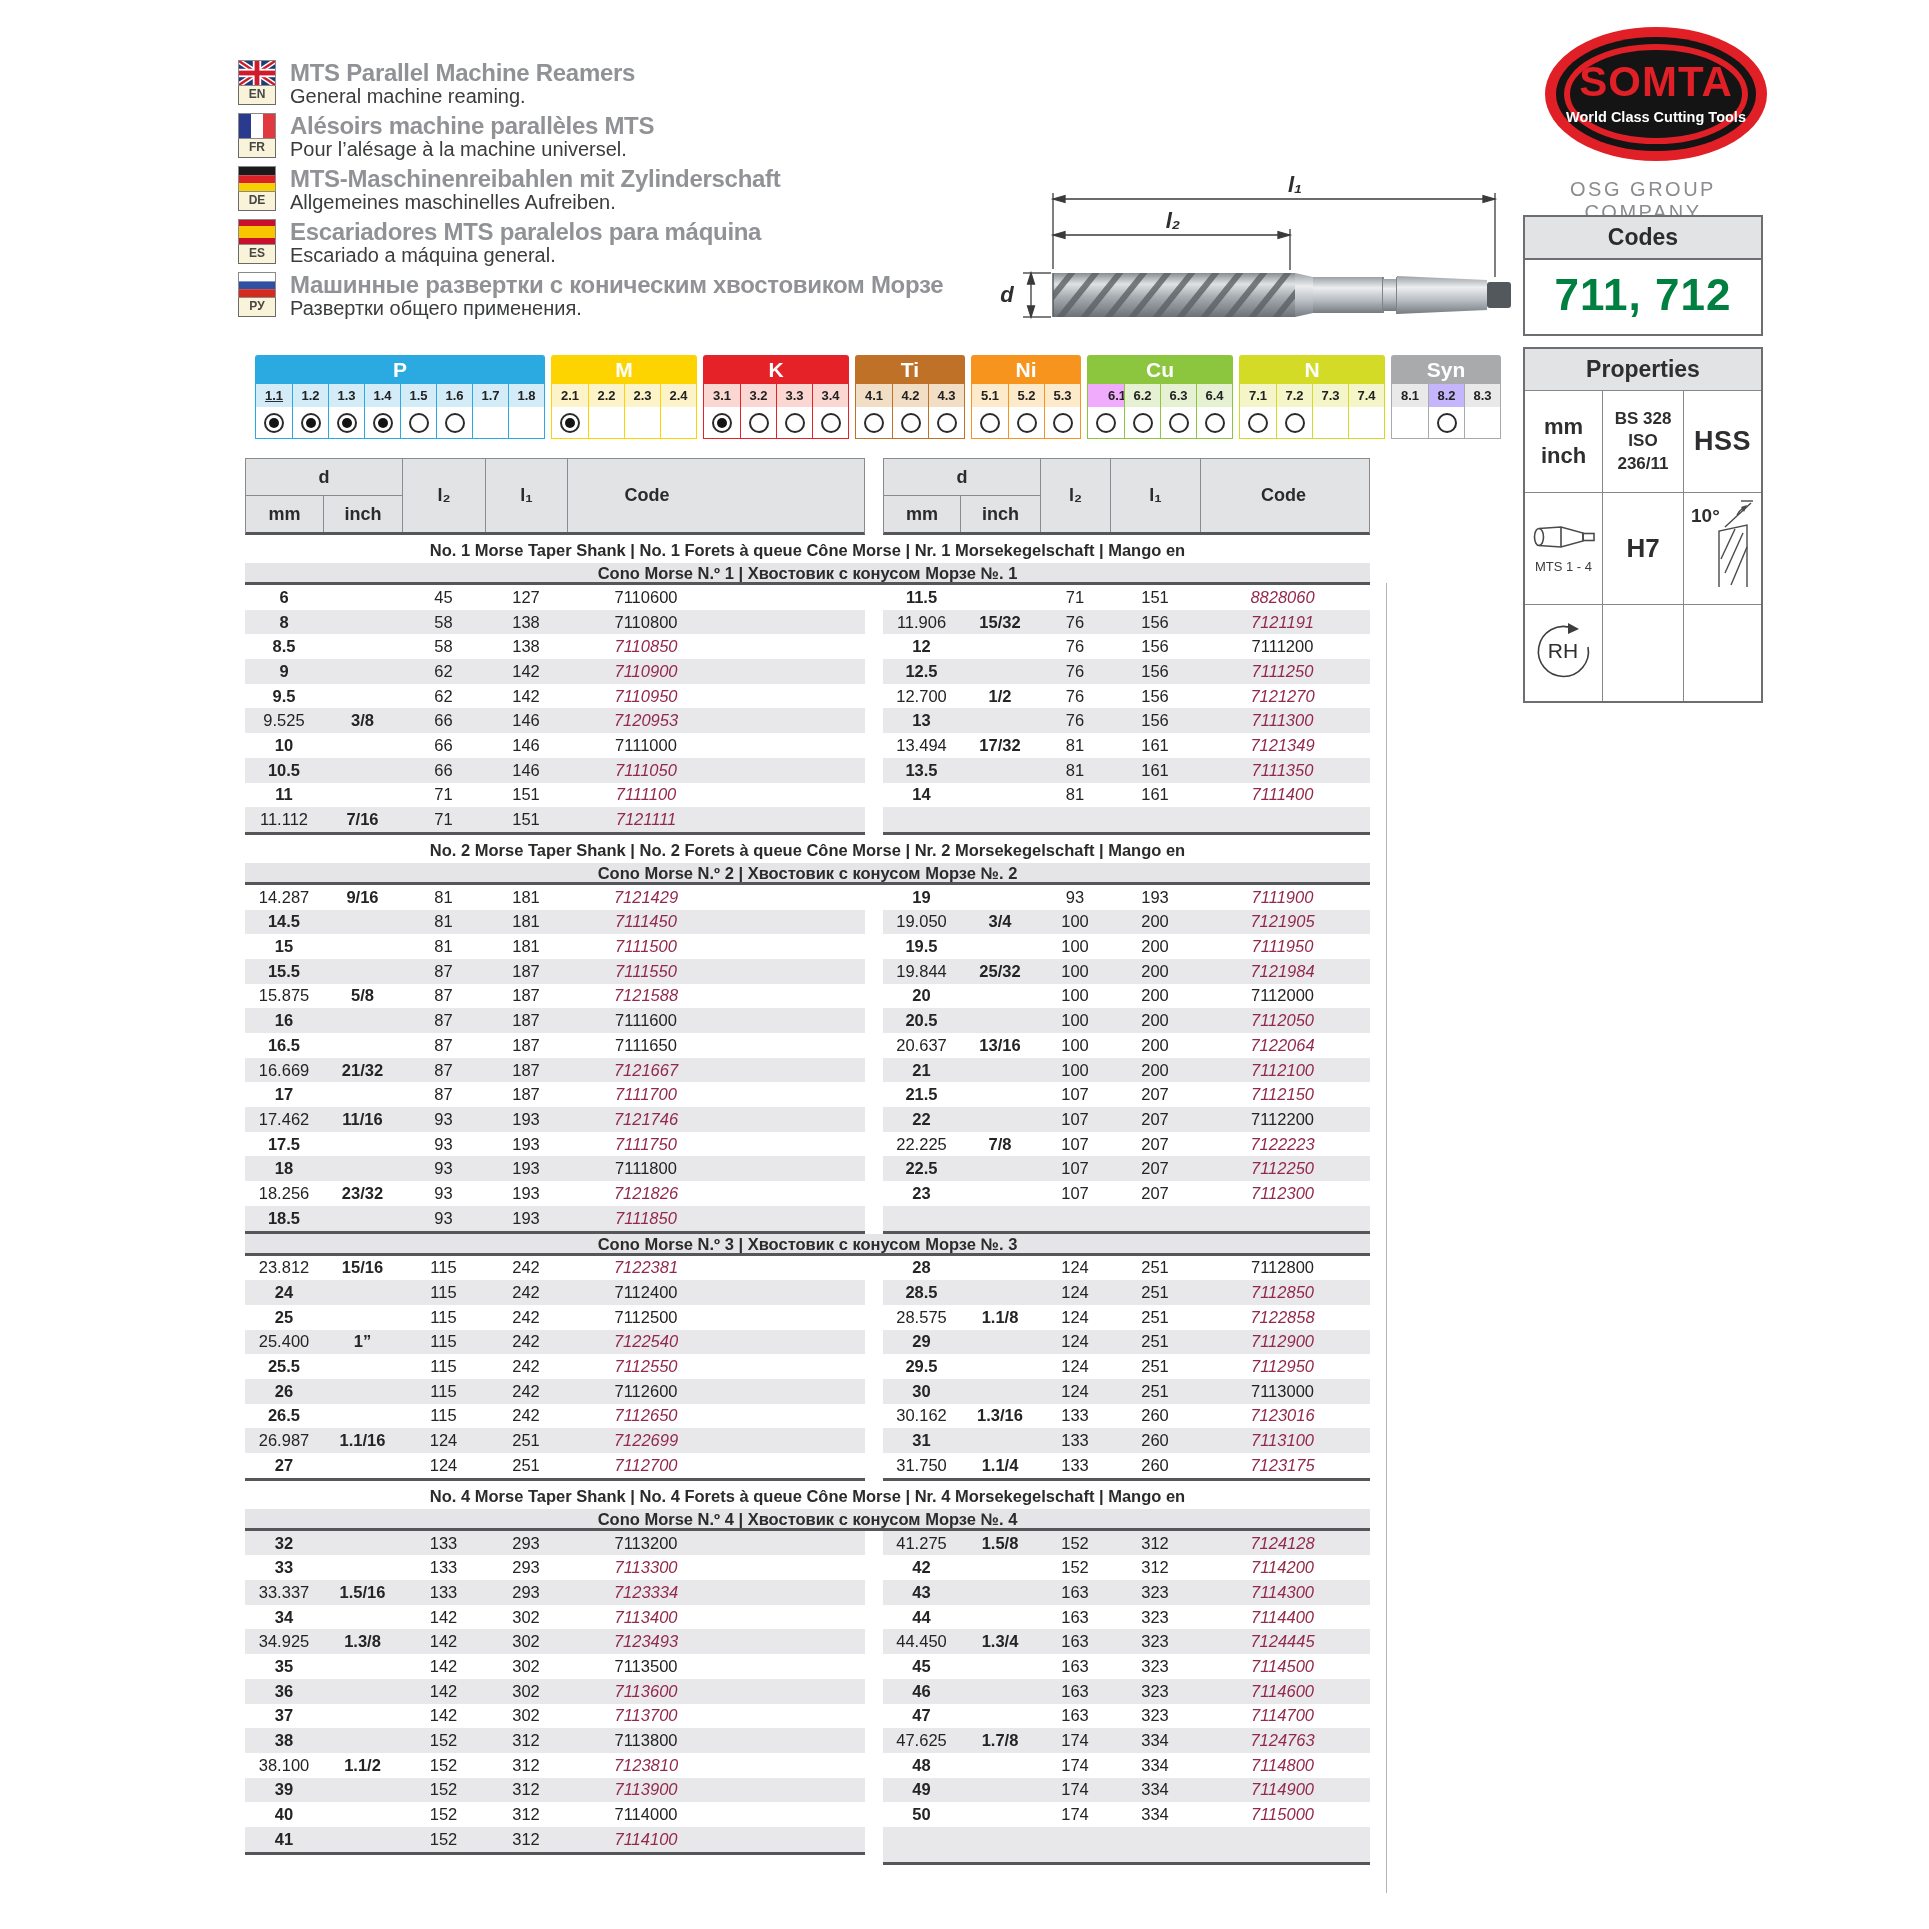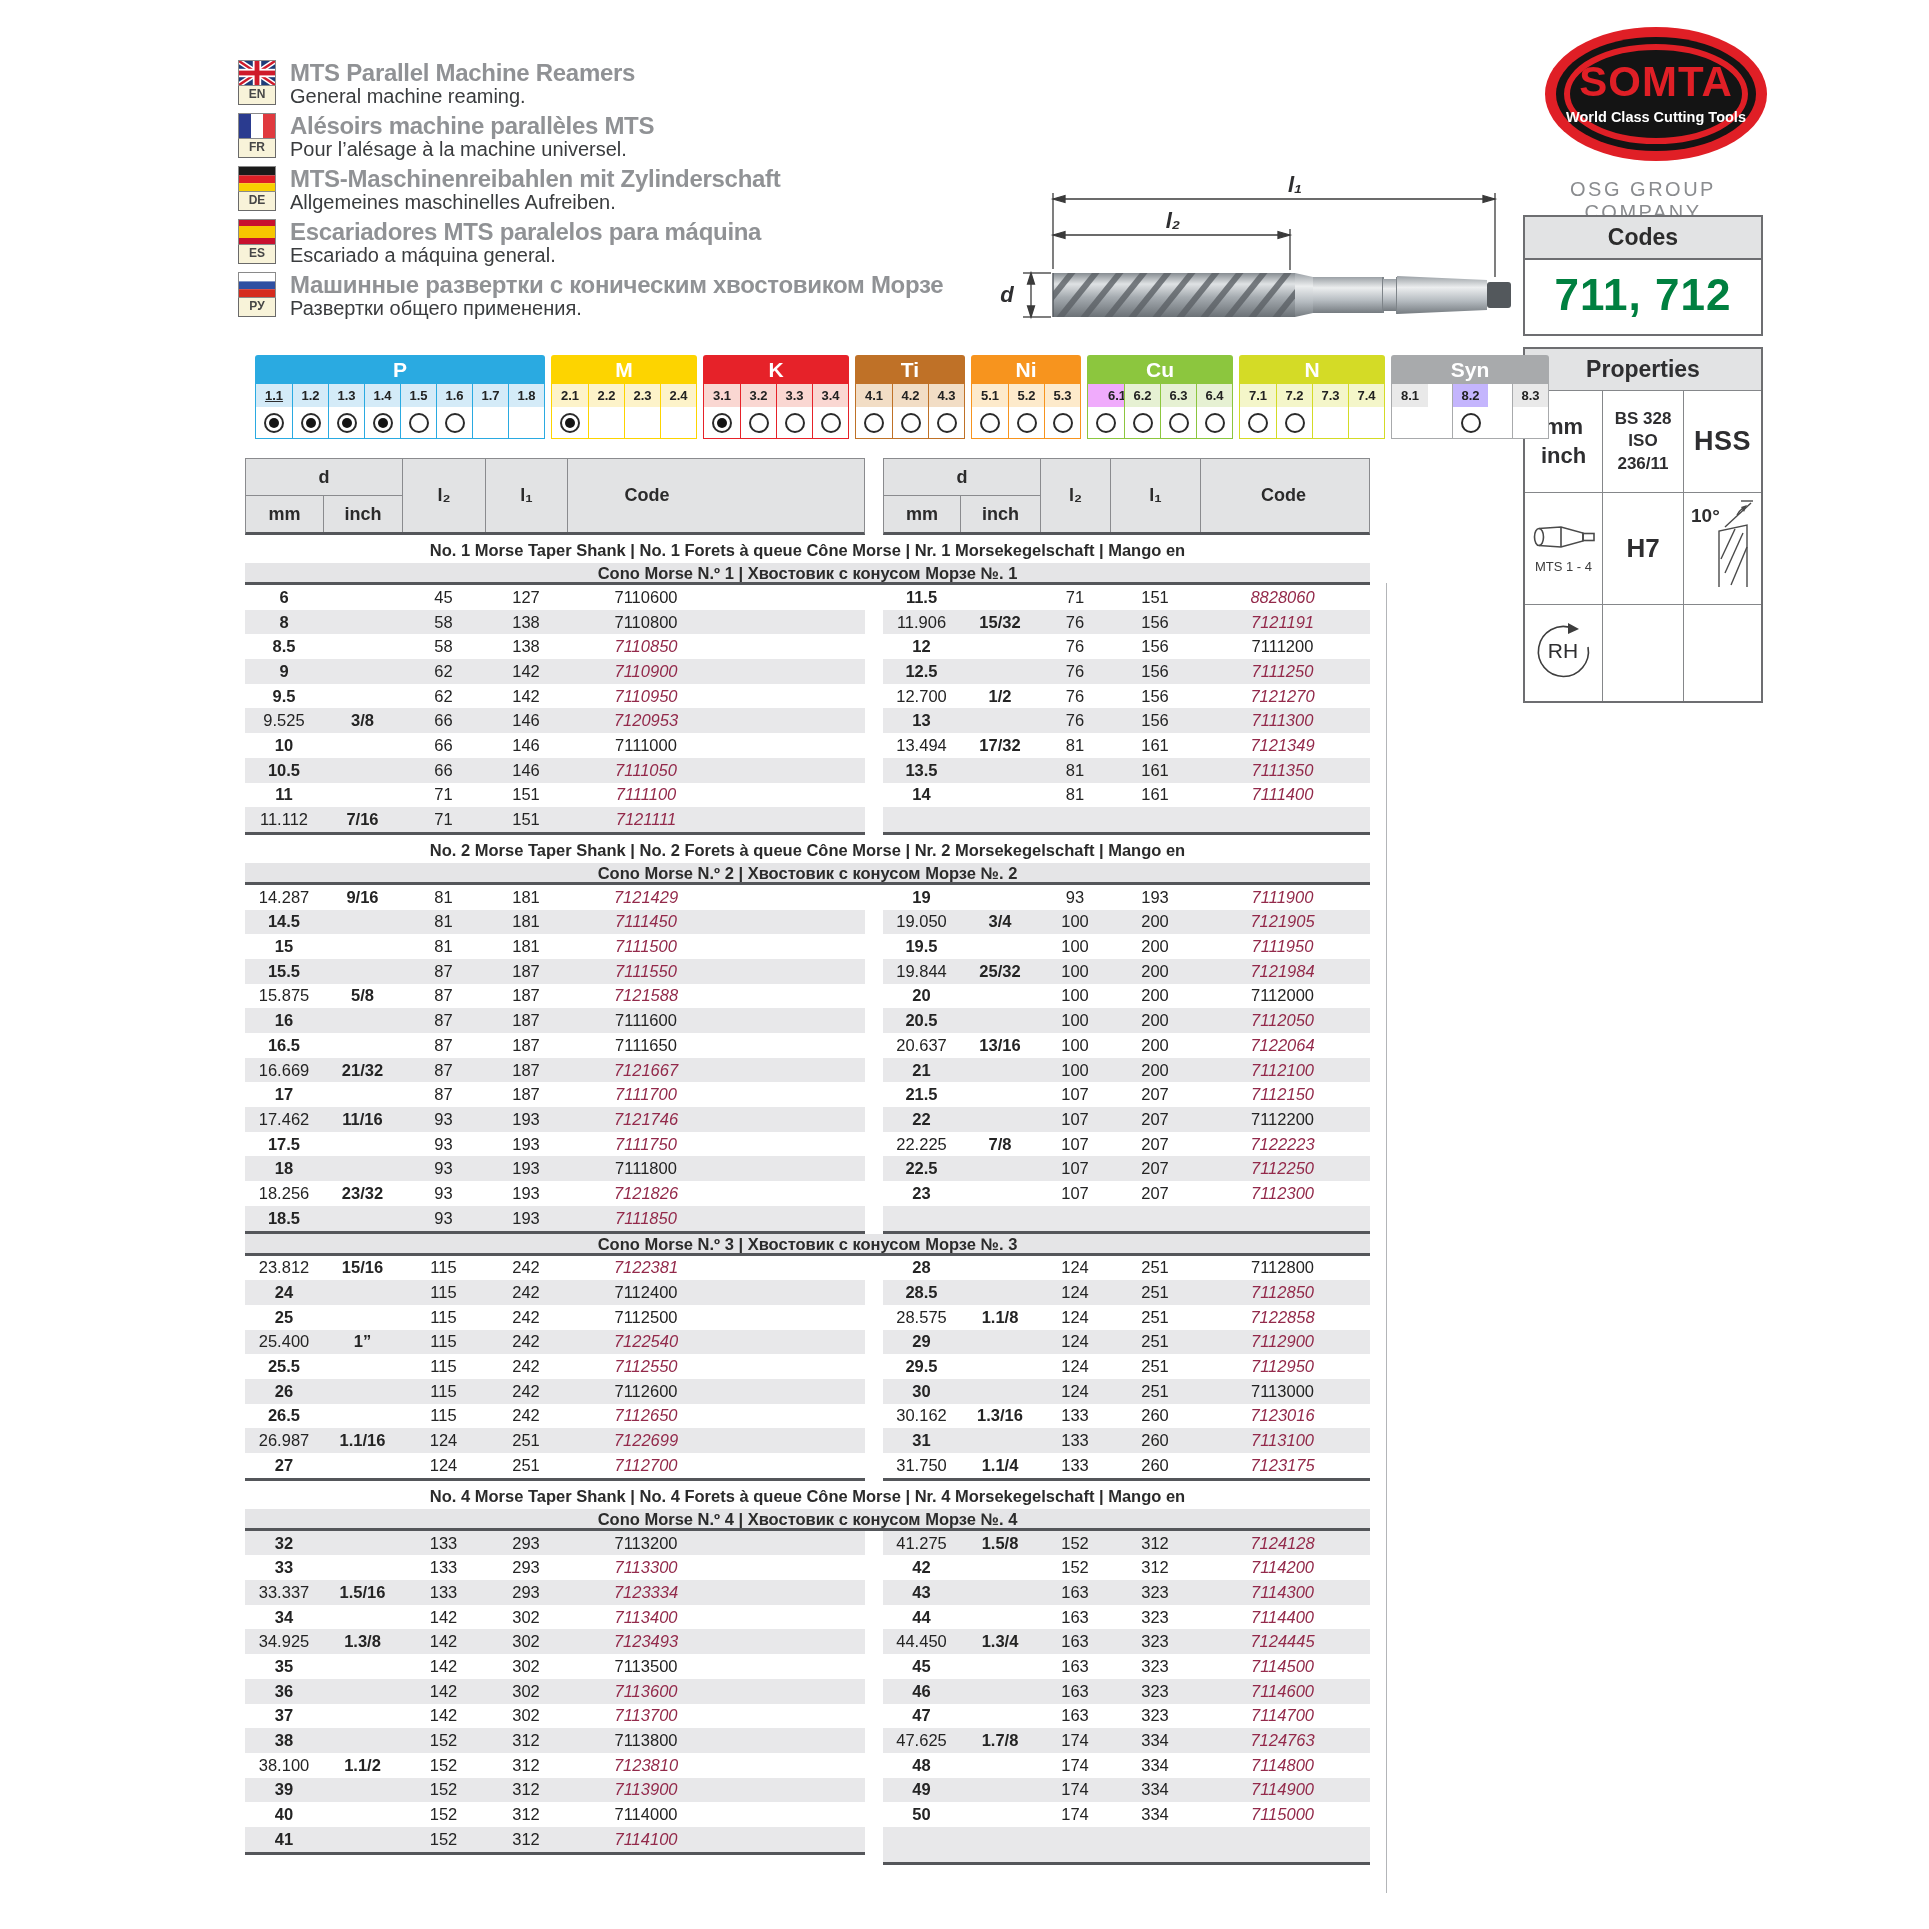--- a/index.html
+++ b/index.html
@@ -523,21 +523,21 @@
             <div class="mat-radio"></div>
           </div>
           <div class="mat-col" style="border-color: rgb(212, 219, 38);">
             <div class="mat-num" style="background: rgb(244, 246, 201);">7.4</div>
             <div class="mat-radio"></div>
           </div>
         </div>
       </div>
       <div class="mat-group">
         <div class="mat-head" style="background: rgb(168, 170, 172);">Syn</div>
-        <div class="mat-cells" style="border-color: rgb(168, 170, 172); gap: 24px;">
+        <div class="mat-cells" style="border-color: rgb(168, 170, 172);">
           <div class="mat-col" style="border-color: rgb(168, 170, 172);">
             <div class="mat-num" style="background: rgb(233, 233, 233);">8.1</div>
             <div class="mat-radio"></div>
           </div>
           <div class="mat-col" style="border-color: rgb(168, 170, 172);">
             <div class="mat-num" style="background: #c4b5fd;">8.2</div>
             <div class="mat-radio">
               <span class="radio"></span>
             </div>
           </div>

